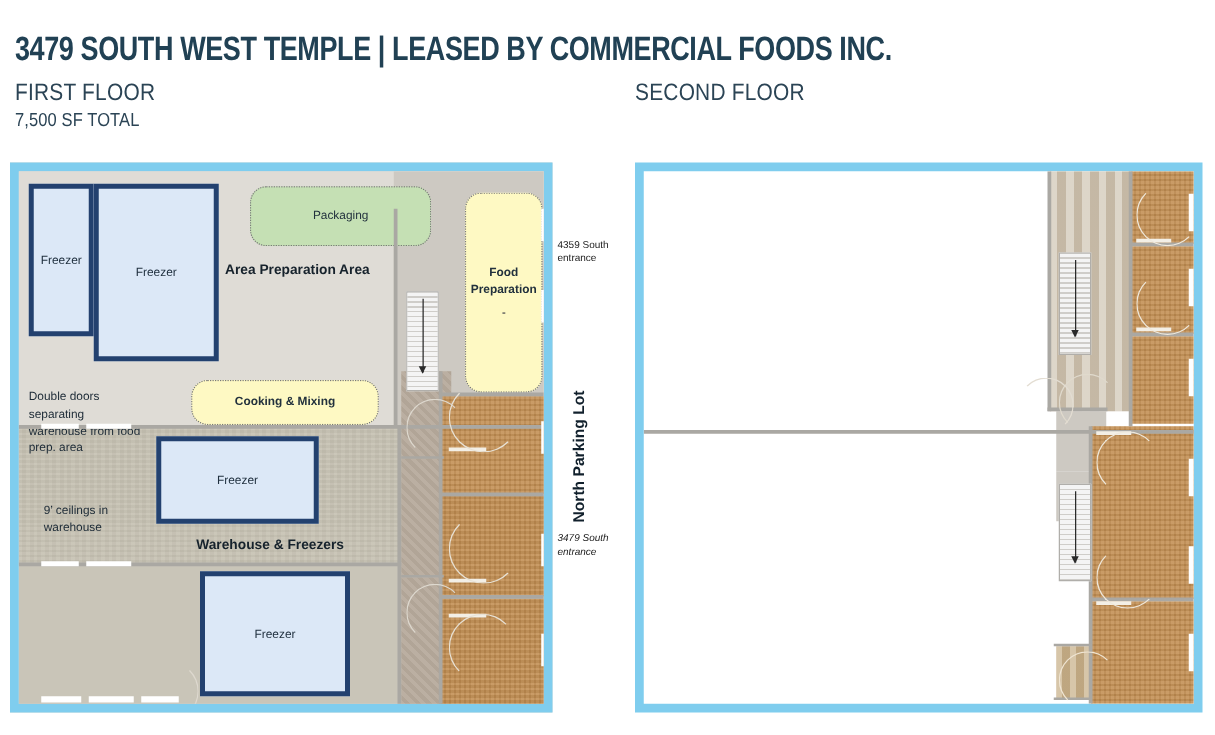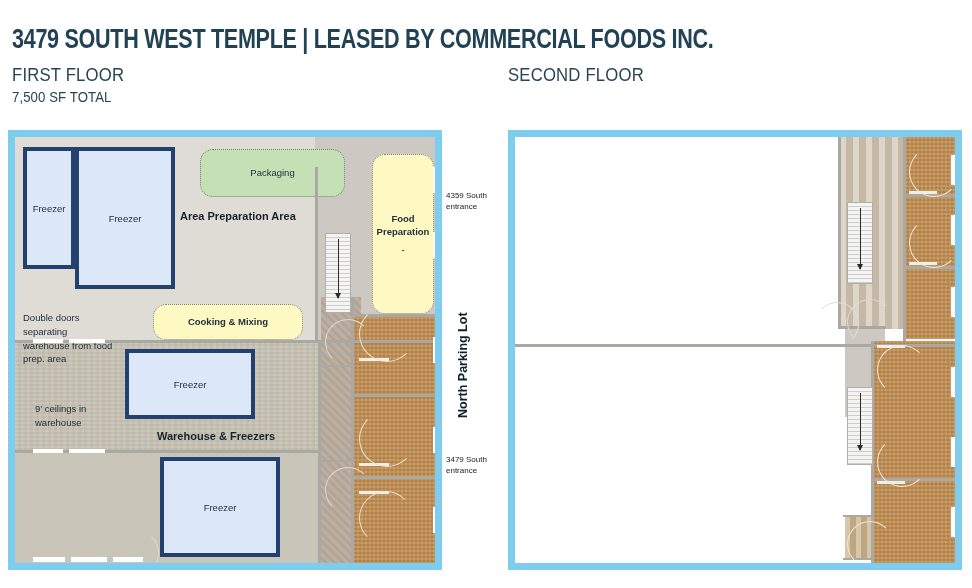--- a/index.html
+++ b/index.html
@@ -292,14 +292,14 @@
     <div class="winmark" style="left:436px;top:18px;width:4px;height:30px;"></div>
     <div class="winmark" style="left:436px;top:78px;width:4px;height:30px;"></div>
     <div class="winmark" style="left:436px;top:150px;width:4px;height:30px;"></div>
     <div class="winmark" style="left:436px;top:230px;width:4px;height:30px;"></div>
     <div class="winmark" style="left:436px;top:300px;width:4px;height:30px;"></div>
     <div class="winmark" style="left:436px;top:370px;width:4px;height:30px;"></div>
   </div>
 </div>
 
 <div class="ext-lbl" style="left:446px;top:190px;width:48px;">4359 South entrance</div>
-<div class="ext-lbl" style="left:446px;top:454px;width:48px;">3479 South entrance</div>
+<div class="ext-lbl" style="left:446px;top:425px;width:48px;font-style:italic;">3479 South entrance</div>
 <div class="parking" style="left:456px;top:418px;">North Parking Lot</div>
 
 </body></html>

